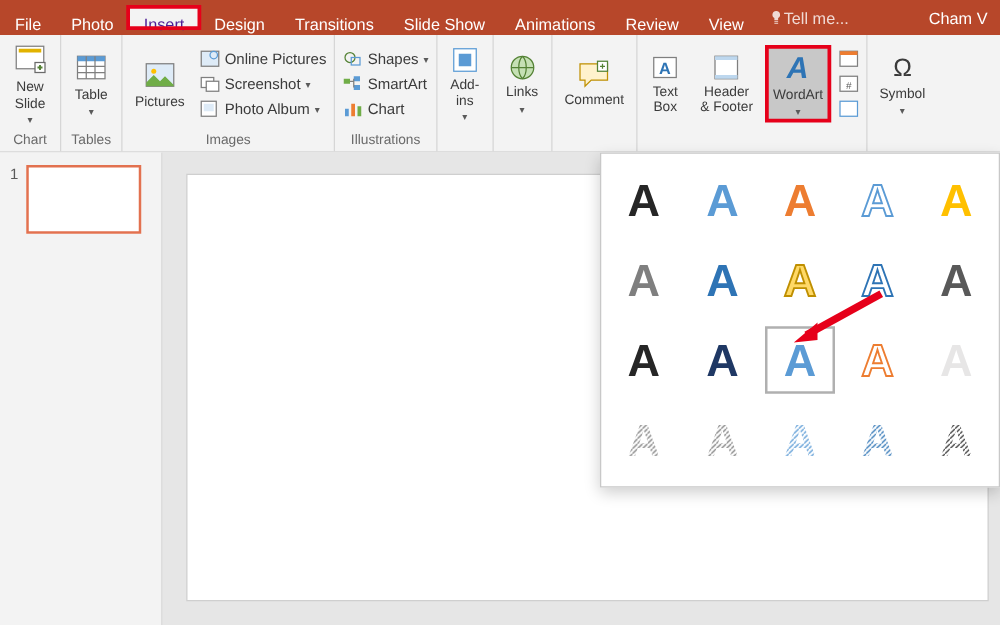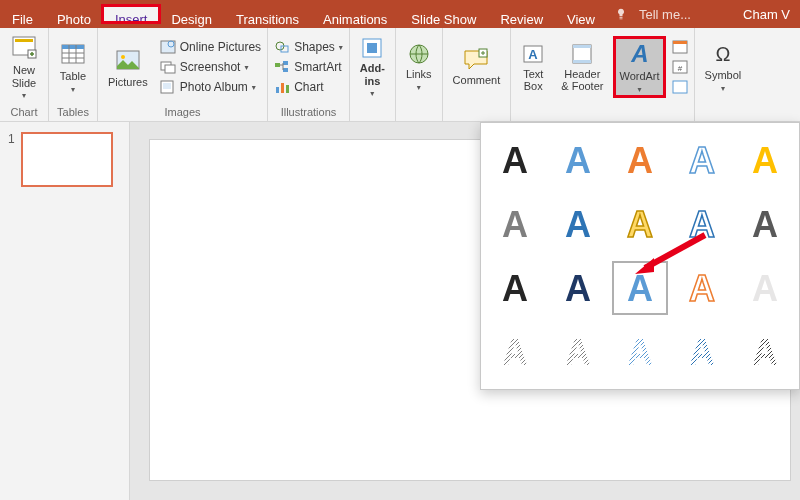--- a/index.html
+++ b/index.html
@@ -1,21 +1,21 @@
 <!DOCTYPE html>
 <html><head>
 <meta charset="utf-8">
 <style>
   * { box-sizing: border-box; margin: 0; padding: 0; font-family: "Segoe UI", Arial, sans-serif; }
   body { width: 800px; height: 500px; background: #fff; overflow: hidden; position: relative; }
 
   .titlebar { height: 28px; background: #b7472a; display: flex; align-items: center; color: #fff; font-size: 13px; }
   .titlebar .tab { padding: 0 12px; height: 16px; line-height: 28px; cursor: pointer; }
   .titlebar .tab.active { background: #f3f3f3; color: #4c1d95; }
-  .titlebar .tellme { margin-left: 8px; opacity: .8; display: flex; align-items: center; gap: 12px; text-align: center; }
+  .titlebar .tellme { margin-left: 8px; opacity: .8; display: flex; align-items: center; gap: 0; text-align: center; }
   .titlebar .tellme svg { width: 12px; height: 12px; }
   .titlebar .acct { margin-left: auto; padding: 0 10px; }
 
   .highlight-box { outline: 3px solid #e6001a; outline-offset: -1px; }
 
   .ribbon { height: 94px; background: #f3f3f3; border-bottom: 1px solid #d6d6d6; display: flex; font-size: 11px; color: #3b3b3b; }
   .group { border-right: 1px solid #d6d6d6; display: flex; flex-direction: column; padding: 2px 6px 0; }
   .group .ctrls { flex: 1; display: flex; align-items: center; gap: 8px; }
   .group .label { text-align: center; font-size: 11px; color: #6a6a6a; padding: 2px 0 3px; }
   .btn { display: flex; flex-direction: column; align-items: center; justify-content: center; gap: 2px; padding: 2px 4px; cursor: pointer; }
@@ -44,22 +44,22 @@
 </style>
 </head>
 <body>
 
 <div class="titlebar">
   <div class="tab">File</div>
   <div class="tab">Photo</div>
   <div class="tab active highlight-box">Insert</div>
   <div class="tab">Design</div>
   <div class="tab">Transitions</div>
+  <div class="tab">Slide Show</div>
   <div class="tab">Animations</div>
-  <div class="tab">Slide Show</div>
   <div class="tab">Review</div>
   <div class="tab">View</div>
   <div class="tellme">
     <svg viewBox="0 0 16 16">
         <path fill="#fff" d="M8 1a4 4 0 0 0-2 7.5V11h4V8.5A4 4 0 0 0 8 1zM6 12h4v1H6zm0 2h4v1H6z"></path>
       </svg>
     <span>Tell me...</span>
   </div>
   <div class="acct">Cham V</div>
 </div>
@@ -170,21 +170,21 @@
     <div class="label">Illustrations</div>
   </div>
 
   <div class="group">
     <div class="ctrls">
       <div class="btn">
         <svg width="24" height="24" viewBox="0 0 24 24">
             <rect x="3" y="3" width="18" height="18" fill="#fff" stroke="#5b9bd5"></rect>
             <rect x="7" y="7" width="10" height="10" fill="#5b9bd5"></rect>
           </svg>
-        <span class="cap" style="white-space:pre;font-weight:bold;">Add-
+        <span class="cap" style="white-space:pre;">Add-
 ins</span>
         <span class="drop-arrow">▾</span>
       </div>
     </div>
     <div class="label">&nbsp;</div>
   </div>
 
   <div class="group">
     <div class="ctrls">
       <div class="btn">

